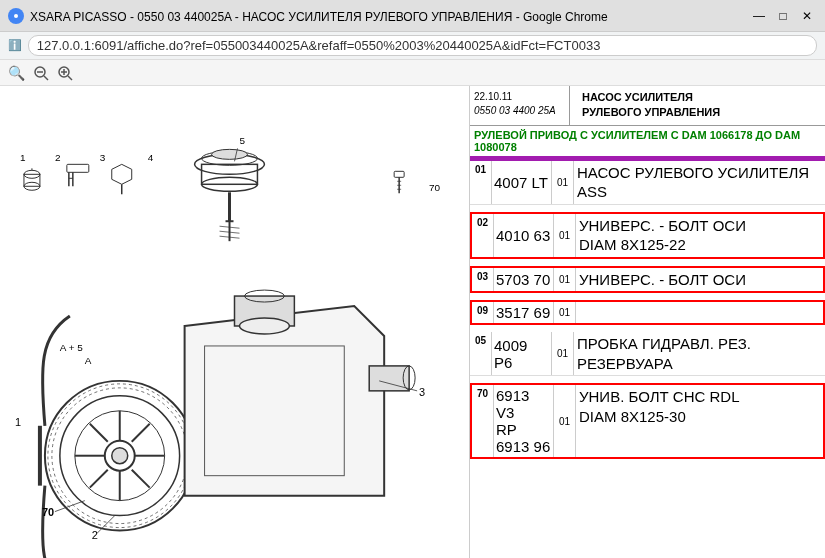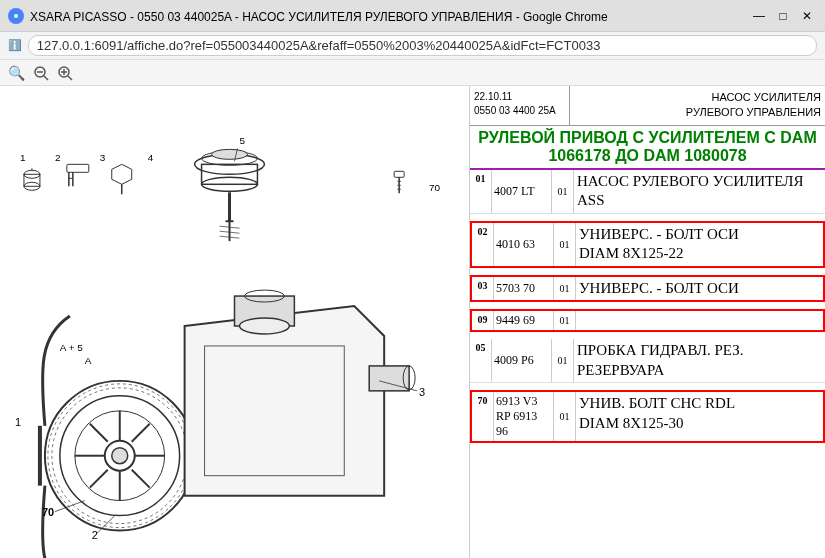--- a/index.html
+++ b/index.html
@@ -117,46 +117,45 @@
       min-width: 100px;
       border-right: 1px solid #999;
       padding: 4px;
       font-size: 10px;
       line-height: 1.4;
     }
     .parts-header-right {
       flex: 1;
       padding: 4px;
       font-size: 11px;
-      font-weight: normal;
-      text-align: right;
+      font-weight: bold;
+      text-align: left;
       line-height: 1.4;
     }
 
     
     .green-row {
       color: #008000;
-      font-size: 16px;
+      font-size: 11px;
       font-weight: bold;
       padding: 3px 4px;
-      border-bottom: 2px solid #a21caf;
-      text-align: center;
+      border-bottom: 5px solid #a21caf;
+      text-align: left;
     }
 
     
     .parts-table {
       flex: 1;
       overflow-y: auto;
       font-size: 10px;
     }
     .part-row {
       display: flex;
       border-bottom: 1px solid #ddd;
       min-height: 22px;
-      font-family: Liberation Serif, serif;
     }
     .part-row.red-border {
       border: 2px solid red;
       margin: 7px 0;
     }
     .col-num {
       width: 22px;
       min-width: 22px;
       text-align: center;
       padding: 2px 1px;
@@ -166,21 +165,21 @@
       display: flex;
       align-items: flex-start;
       justify-content: center;
       padding-top: 3px;
     }
     .col-ref {
       width: 60px;
       min-width: 60px;
       padding: 2px 2px;
       border-right: 1px solid #ccc;
-      font-size: 12px;
+      font-size: 15px;
       display: flex;
       flex-direction: column;
       justify-content: center;
     }
     .col-qty {
       width: 22px;
       min-width: 22px;
       text-align: center;
       padding: 2px 1px;
       border-right: 1px solid #ccc;
@@ -376,21 +375,21 @@
       <text x="420" y="310" font-size="11" font-family="Arial">3</text>
       <line x1="418" y1="305" x2="380" y2="295" stroke="#333" stroke-width="0.8"></line>
     </svg>
   </div>
 
   <div class="parts-area">
 
     <div class="parts-header">
       <div class="parts-header-left">
         <div>22.10.11</div>
-        <div style="font-size:10px;">0550 03 4400 25A</div>
+        <div style="font-size:10px;font-style:italic;">0550 03 4400 25A</div>
       </div>
       <div class="parts-header-right">
         <div style="white-space:pre-line;">НАСОС УСИЛИТЕЛЯ
 РУЛЕВОГО УПРАВЛЕНИЯ</div>
       </div>
     </div>
 
     <div class="green-row">РУЛЕВОЙ ПРИВОД С УСИЛИТЕЛЕМ С DAM 1066178 ДО DAM 1080078</div>
 
     <div class="parts-table">
@@ -414,21 +413,21 @@
         <div class="part-row red-border">
           <div class="col-num">03</div>
           <div class="col-ref">5703 70</div>
           <div class="col-qty">01</div>
           <div class="col-desc">
             <div>УНИВЕРС. - БОЛТ ОСИ</div>
           </div>
         </div>
         <div class="part-row red-border">
           <div class="col-num">09</div>
-          <div class="col-ref">9449 69</div>
+          <div class="col-ref">3517 69</div>
           <div class="col-qty">01</div>
         </div>
         <div class="part-row">
           <div class="col-num">05</div>
           <div class="col-ref">4009 P6</div>
           <div class="col-qty">01</div>
           <div class="col-desc">
             <div>ПРОБКА ГИДРАВЛ. РЕЗ. РЕЗЕРВУАРА</div>
           </div>
         </div>

